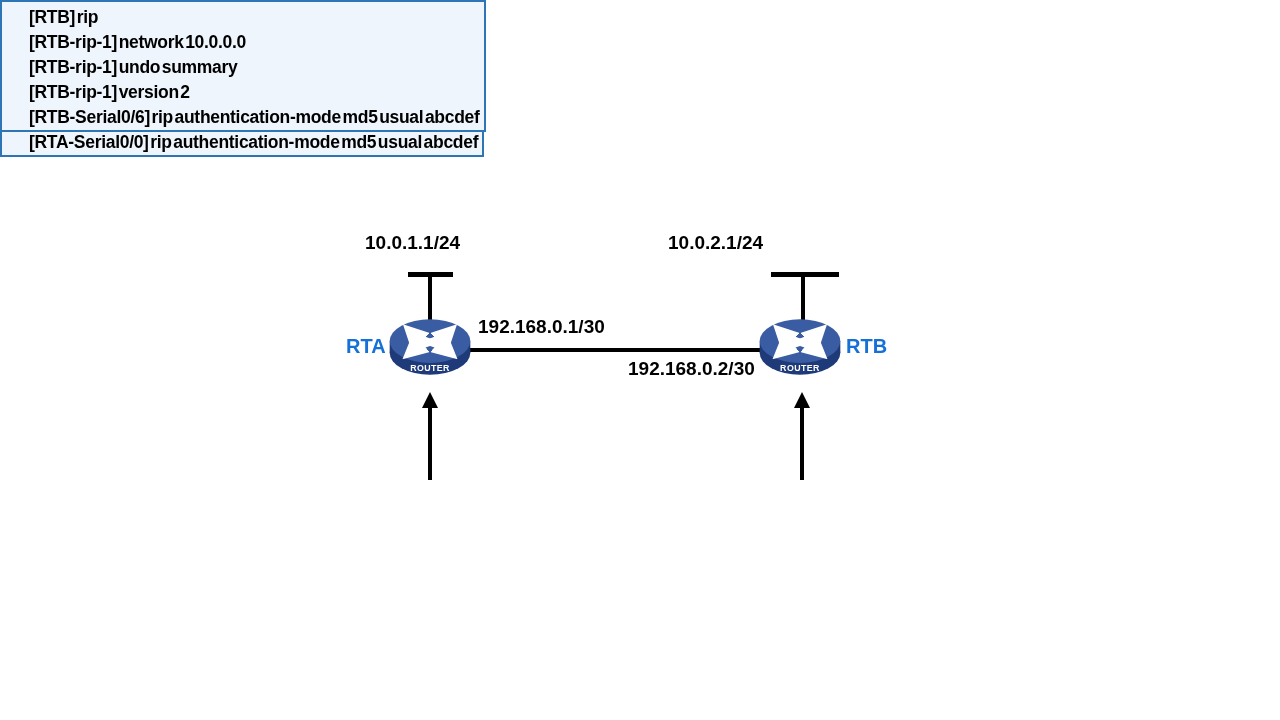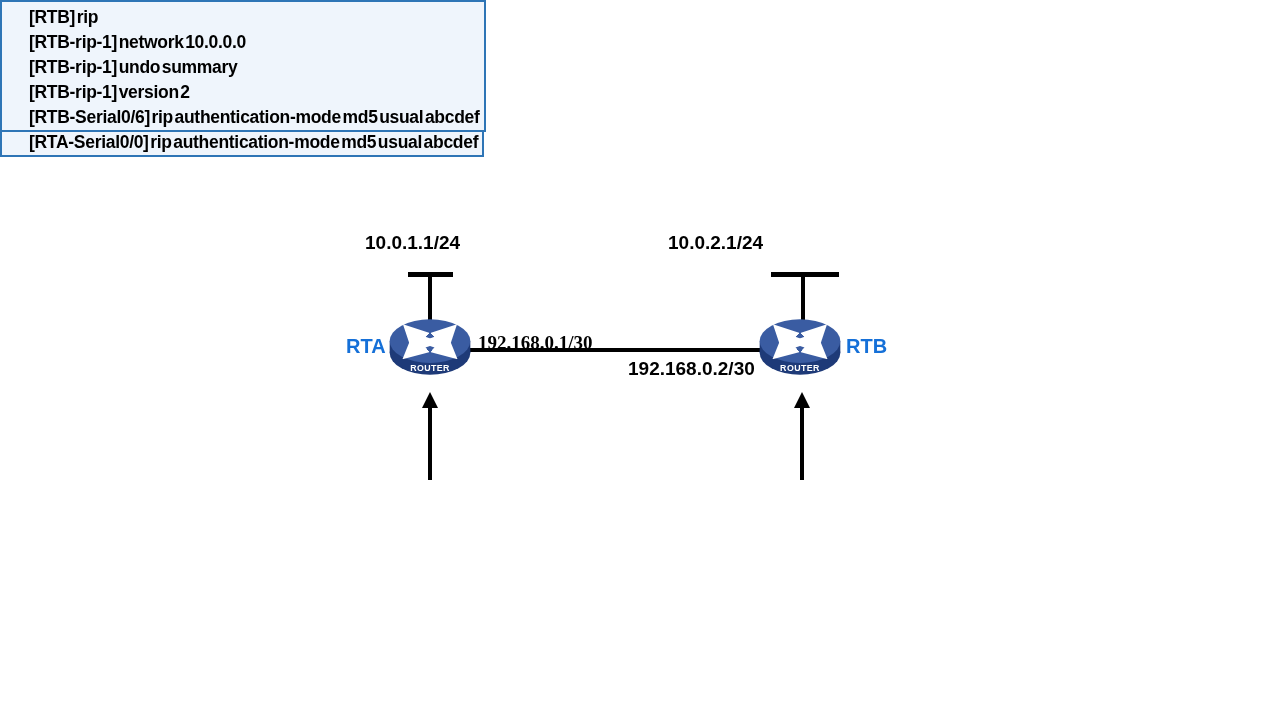--- a/index.html
+++ b/index.html
@@ -79,21 +79,21 @@
 
   <div class="ip-label" style="left:365px; top:232px;">10.0.1.1/24</div>
   <div class="ip-label" style="left:668px; top:232px;">10.0.2.1/24</div>
 
   <div class="blk" style="left:408px; top:272px; width:45px; height:5px;"></div>
   <div class="blk" style="left:428px; top:275px; width:4px; height:48px;"></div>
   <div class="blk" style="left:771px; top:272px; width:68px; height:5px;"></div>
   <div class="blk" style="left:801px; top:275px; width:4px; height:48px;"></div>
 
   <div class="blk" style="left:470px; top:348px; width:290px; height:4px;"></div>
-  <div class="ip-label" style="left:478px; top:332px;font-family:Liberation Serif, serif;">192.168.0.1/30</div>
+  <div class="ip-label" style="left:478px; top:316px;">192.168.0.1/30</div>
   <div class="ip-label" style="left:628px; top:358px;">192.168.0.2/30</div>
 
   <div class="rname" style="left:346px; top:335px;">RTA</div>
   <div class="router" style="left:388px; top:314px;">
     <svg width="84" height="66" viewBox="0 0 100 78">
       <defs>
         <marker id="ah-a" markerWidth="5" markerHeight="5" refX="2.6" refY="2.5" orient="auto">
           <path d="M0,0 L5,2.5 L0,5 z" fill="#fff"></path>
         </marker>
       </defs>

